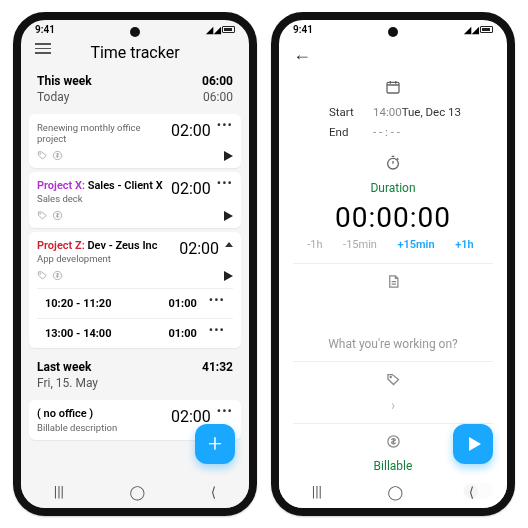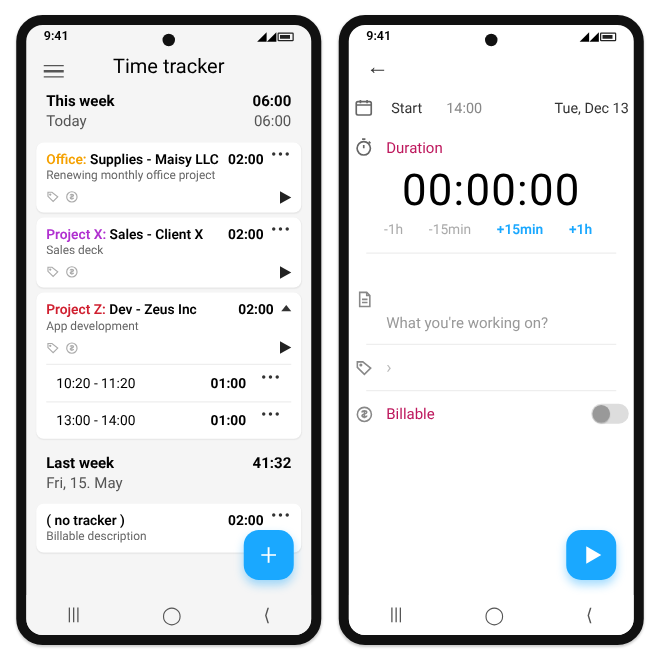--- a/index.html
+++ b/index.html
@@ -1,65 +1,65 @@
 <!DOCTYPE html>
 <html><head>
 <meta charset="utf-8">
 <style>
   * { box-sizing: border-box; margin: 0; padding: 0; font-family: -apple-system, BlinkMacSystemFont, "Segoe UI", Roboto, sans-serif; }
   body { background: #fff; width: 528px; height: 528px; display: flex; justify-content: center; align-items: center; gap: 14px; }
   .phone {
     width: 244px; height: 504px;
-    border: 8px solid #111; border-radius: 21px;
+    border: 8px solid #111; border-radius: 32px;
     background: #f5f5f5;
     position: relative; overflow: hidden;
     box-shadow: 0 1px 2px rgba(0,0,0,.2);
   }
   .phone.white { background: #fff; }
   .camera-dot { position: absolute; top: 7px; left: 50%; transform: translateX(-50%); width: 10px; height: 10px; border-radius: 50%; background: #111; z-index: 50; }
   .statusbar { display:flex; justify-content:space-between; align-items:center; padding: 4px 14px 2px 14px; font-size: 10px; font-weight: 600; }
   .statusbar .icons { display:flex; gap:2px; align-items:center; }
   .sig { font-size:9px; letter-spacing:-1px; }
-  .appbar { display:flex; align-items:flex-end; padding: 6px 14px 6px 14px; gap: 12px; }
+  .appbar { display:flex; align-items:flex-start; padding: 6px 14px 6px 14px; gap: 12px; }
   .appbar .title { font-size: 16px; flex:1; text-align:center; }
   .appbar .title.left { text-align:left; margin-left: 4px; }
   .menu-icon, .back-icon { width:18px; display:flex; flex-direction:column; gap:3px; }
   .menu-icon span { height:1.5px; background:#555; width:16px; }
   .scroll { height: calc(100% - 64px); overflow: hidden; padding: 0 8px; }
   .week-header { display:flex; justify-content:space-between; padding: 6px 8px 2px 8px; font-size:12px; font-weight:700; }
   .week-sub { display:flex; justify-content:space-between; padding: 0 8px 6px 8px; font-size:12px; color:#555; }
   .card { background:#fff; border-radius:6px; margin:4px 0; padding:7px 8px; box-shadow: 0 1px 1px rgba(0,0,0,.06); position:relative; }
   .card-row1 { display:flex; justify-content:space-between; align-items:flex-start; }
   .card-title { font-size:11px; font-weight:600; line-height:1.2; }
   .card-title .proj { font-weight:600; }
   .card-desc { font-size:9.5px; color:#666; margin-top:1px; }
-  .card-time { font-size:11px; font-weight:700; }
+  .card-time { font-size:16px; font-weight:400; }
   .card-dots { font-size:13px; line-height:8px; margin-left:6px; color:#333; letter-spacing:1px; }
   .card-footer { display:flex; justify-content:space-between; align-items:center; margin-top:6px; }
   .tagicons { display:flex; gap:4px; color:#aaa; }
   .tagicons svg { width:11px; height:11px; }
   .play { width:0; height:0; border-left:9px solid #222; border-top:5.5px solid transparent; border-bottom:5.5px solid transparent; }
   .caret-up { width:0; height:0; border-left:4px solid transparent; border-right:4px solid transparent; border-bottom:5px solid #333; margin-left:6px; margin-top:3px; }
   .sub-entry { display:flex; justify-content:space-between; font-size:11px; padding:8px 8px; border-top:1px solid #eee; }
-  .sub-entry .t1 { font-weight:400; }
+  .sub-entry .t1 { font-weight:700; }
   .sub-entry .t2 { font-weight:700; }
   .fab { position:absolute; bottom:44px; right:14px; width:40px; height:40px; border-radius:12px; background:#1aa8ff; display:flex; align-items:center; justify-content:center; color:#fff; font-size:24px; font-weight:300; box-shadow:0 4px 8px rgba(26,168,255,.4); }
   .fab.play-fab::after { content:''; width:0;height:0; border-left:12px solid #fff; border-top:7px solid transparent; border-bottom:7px solid transparent; margin-left:3px; }
   .navbar { position:absolute; bottom:0; left:0; right:0; height:32px; display:flex; justify-content:space-around; align-items:center; background:rgba(245,245,245,.85); }
   .phone.white .navbar { background:rgba(255,255,255,.9); }
   .nav-btn { color:#555; font-size:14px; }
-  .row { display:flex; align-items:center; gap:10px; padding:8px 4px; font-size:12px; }
+  .row { display:flex; align-items:center; gap:10px; padding:8px 14px; font-size:12px;flex-direction:column; }
   .row .icon { width:16px; color:#666; display:flex; justify-content:center; }
-  .row .label { color:#be185d; }
+  .row .label { color:#15803d; }
   .date-block { display:flex; flex-direction:column; gap:6px; flex:1; margin-left:4px; }
   .date-row { display:flex; justify-content:space-between; font-size:11.5px; }
   .date-row .k { color:#333; width:38px; }
   .date-row .v1 { color:#888; flex:1; margin-left:6px; }
   .date-row .v2 { color:#333; }
-  .bigtime { font-size:35px; font-weight:400; text-align:center; letter-spacing:1px; margin:6px 0 4px 0; }
+  .bigtime { font-size:28px; font-weight:400; text-align:center; letter-spacing:1px; margin:6px 0 4px 0; }
   .adj { display:flex; justify-content:space-around; font-size:11px; padding: 0 23px 10px 18px; }
   .adj .neg { color:#aaa; }
   .adj .pos { color:#1aa8ff; font-weight:600; }
   .divider { height:1px; background:#eee; margin: 2px 14px; }
   .toggle { width:30px; height:16px; border-radius:10px; background:#ddd; position:relative; margin-left:auto; }
   .toggle::after { content:''; position:absolute; width:14px; height:14px; border-radius:50%; background:#999; top:1px; left:1px; box-shadow:0 1px 1px rgba(0,0,0,.2); }
   .chev { color:#bbb; font-size:14px; }
   .tags-block { display:flex; flex-direction:column; flex:1; }
   .tags-block .t1 { font-size:12px; color:#333; }
   .tags-block .t2 { font-size:10px; color:#999; }
@@ -94,21 +94,20 @@
       <span>06:00</span>
     </div>
     <div class="week-sub">
       <span>Today</span>
       <span>06:00</span>
     </div>
 
     <div class="card">
       <div class="card-row1">
         <div>
-          <div class="card-title"><span class="proj" style="color:#f5a100">Office:</span> <span>Supplies - Maisy LLC</span></div>
           <div class="card-desc">Renewing monthly office project</div>
         </div>
         <div style="display:flex;align-items:flex-start;">
             <span class="card-time">02:00</span>
             <span class="card-dots">•••</span>
           </div>
       </div>
       <div class="card-footer">
         <div class="tagicons">
           <svg viewBox="0 0 24 24" fill="none" stroke="currentColor" stroke-width="2">
@@ -197,21 +196,21 @@
       <span>41:32</span>
     </div>
     <div class="week-sub">
       <span>Fri, 15. May</span>
         <span></span>
     </div>
 
     <div class="card">
       <div class="card-row1">
         <div>
-          <div class="card-title">( no tracker )</div>
+          <div class="card-title">( no office )</div>
           <div class="card-desc">Billable description</div>
         </div>
         <div style="display:flex;align-items:flex-start;">
             <span class="card-time">02:00</span>
             <span class="card-dots">•••</span>
           </div>
       </div>
     </div>
   </div>
 
@@ -245,20 +244,25 @@
           <rect x="3" y="5" width="18" height="16" rx="2"></rect>
           <path d="M3 9h18M8 3v4M16 3v4"></path>
         </svg>
     </span>
     <div class="date-block">
       <div class="date-row">
         <span class="k">Start</span>
         <span class="v1">14:00</span>
         <span class="v2">Tue, Dec 13</span>
       </div>
+      <div class="date-row">
+        <span class="k">End</span>
+        <span class="v1">- - : - -</span>
+        <span class="v2"></span>
+      </div>
     </div>
   </div>
 
   <div class="row" style="padding-bottom:0;">
     <span class="icon">
       <svg width="16" height="16" viewBox="0 0 24 24" fill="none" stroke="#666" stroke-width="2">
           <circle cx="12" cy="13" r="8"></circle>
           <path d="M12 9v4M10 2h4M18 5l2 2"></path>
         </svg>
     </span>

